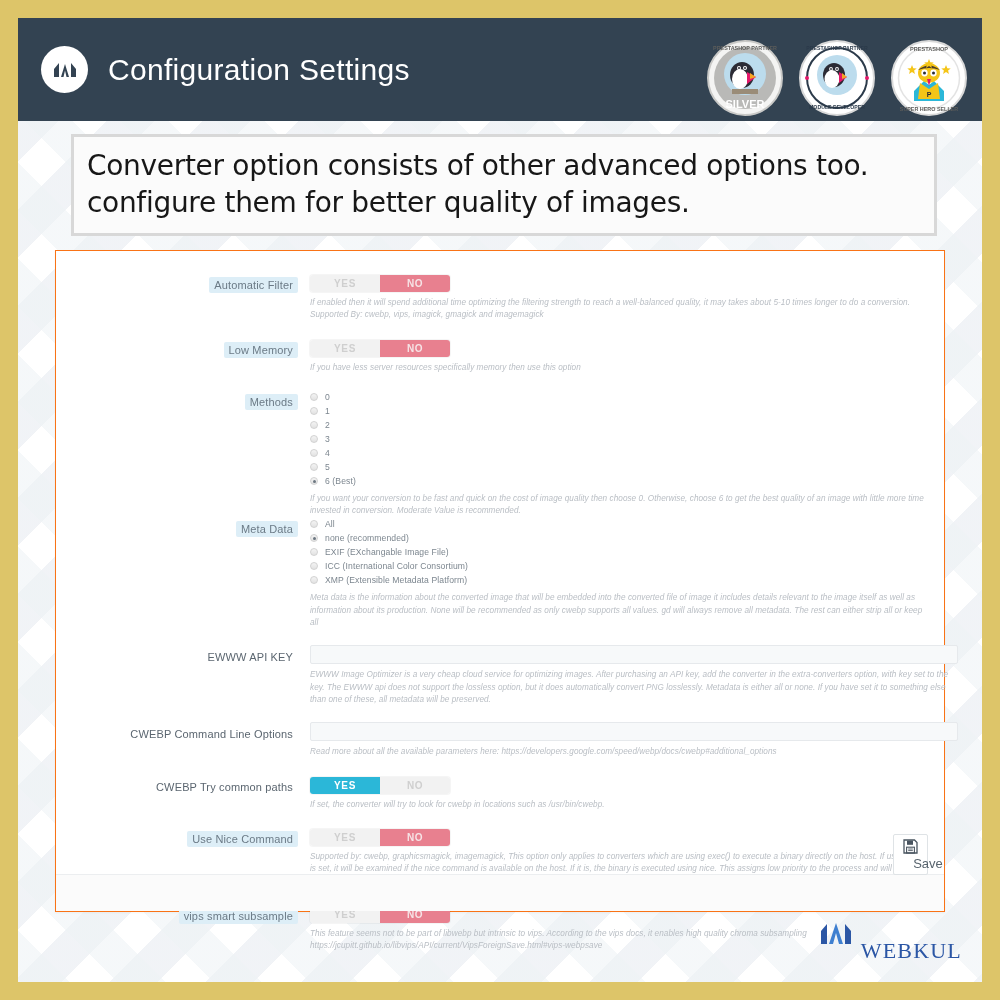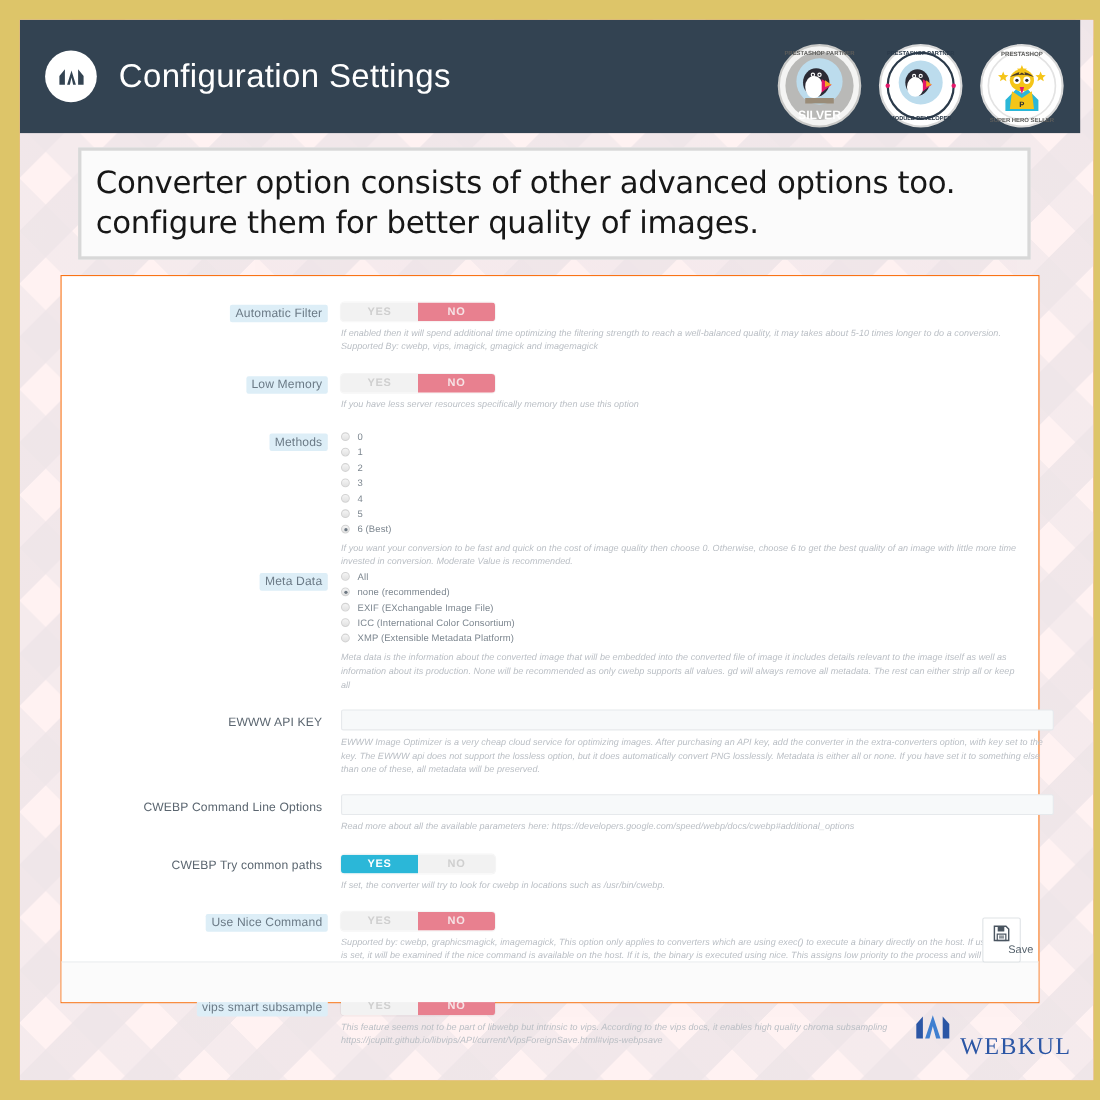--- a/index.html
+++ b/index.html
@@ -5,21 +5,21 @@
   html,body{margin:0;padding:0;}
   body{
     width:1000px;height:1000px;overflow:hidden;
     font-family:"Liberation Sans", sans-serif;
     background:#ddc569;
   }
   #root{position:absolute;inset:0;}
 
   
   .frame{position:absolute;left:0;top:0;width:1000px;height:1000px;background:#ddc569;}
-  .inner{position:absolute;left:18px;top:18px;width:964px;height:964px;background:#fca5a5;overflow:hidden;padding-left:12px;}
+  .inner{position:absolute;left:18px;top:18px;width:964px;height:964px;background:#ffffff;overflow:hidden;}
 
   
   .bgpattern{
     position:absolute;inset:0;
     background-color:#ffffff;
     background-image:
       linear-gradient(135deg, rgba(236,240,244,.85) 25%, transparent 25%, transparent 50%, rgba(236,240,244,.85) 50%, rgba(236,240,244,.85) 75%, transparent 75%),
       linear-gradient(45deg, rgba(243,246,249,.9) 25%, transparent 25%, transparent 50%, rgba(243,246,249,.9) 50%, rgba(243,246,249,.9) 75%, transparent 75%);
     background-size:96px 96px, 96px 96px;
     background-position:0 0, 0 0;
@@ -115,21 +115,21 @@
     width:648px;height:19px;background:#f7f9fa;border:1px solid #e6e9ec;
     box-sizing:border-box;border-radius:2px;
   }
 
   
   .save-btn{
     position:absolute;right:16px;top:-41px;width:33px;height:39px;
     background:#ffffff;border:1px solid #dfe3e6;border-radius:2px;
     display:flex;flex-direction:column;align-items:center;justify-content:center;gap:1px;
   }
-  .save-label{font-size:10px;color:#57636d;margin-left:35px;}
+  .save-label{font-size:13px;color:#57636d;margin-left:35px;}
 
   
   .wk{position:absolute;right:20px;bottom:18px;display:flex;align-items:center;gap:8px;}
   .wk-text{
     font-family:"Liberation Serif", serif;font-size:22px;color:#2b56a5;letter-spacing:1.2px;margin-top:36px;
   }
 </style>
 </head>
 <body>
 

